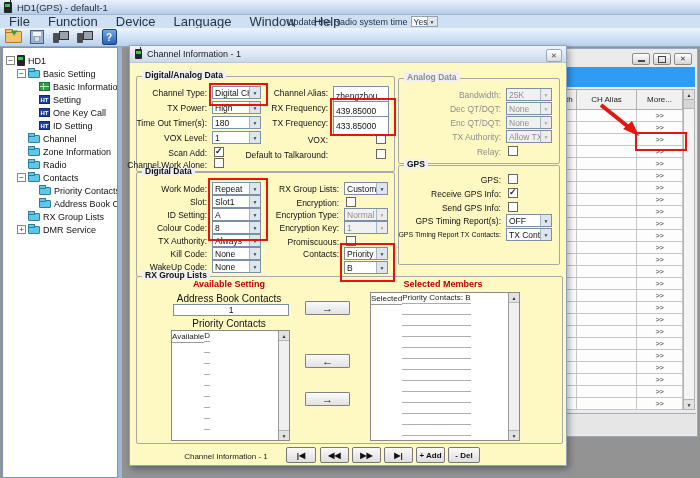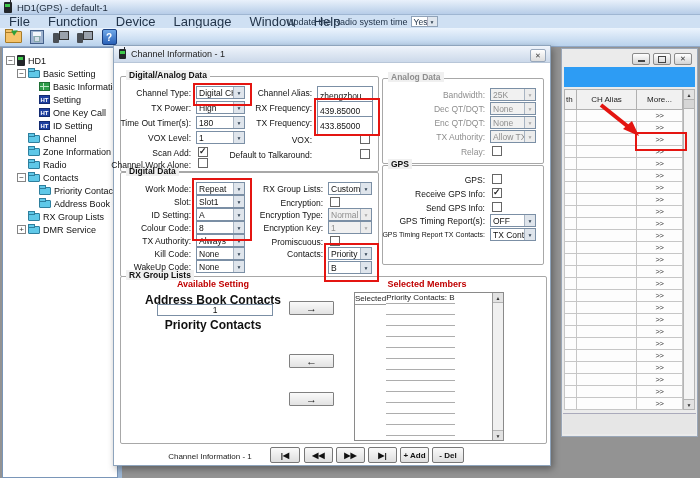--- a/index.html
+++ b/index.html
@@ -71,21 +71,21 @@
   .sarr-dn::after{content:"▼"}
   .sthumb{width:10px;height:8px;background:#d6d6d6;border-bottom:1px solid #b4b4b4;flex:none}
   .cstatus{position:absolute;left:1px;right:1px;top:364px;height:20px;background:#e6e6e6;border-top:1px solid #aab}
 
   
   .redbox{position:absolute;border:2px solid var(--anno,#e41511);background:transparent;pointer-events:none}
   .anno-stroke{stroke:var(--anno,#e41511)}
   .anno-fill{fill:var(--anno,#e41511)}
 
   
-  .dialog{position:absolute;left:113px;top:45px;width:438px;height:421px;background:#ffffff;border:1px solid #8ea4bc;box-shadow:2px 3px 7px rgba(0,0,0,.35);box-sizing:border-box;z-index:10}
+  .dialog{position:absolute;left:129px;top:45px;width:438px;height:421px;background:#fef9c3;border:1px solid #8ea4bc;box-shadow:2px 3px 7px rgba(0,0,0,.35);box-sizing:border-box;z-index:10}
   .dlg-title{position:absolute;left:0;top:0;right:0;height:17px;background:linear-gradient(#eff4fb,#ccd9ea);border-bottom:1px solid #b8c6d8;display:flex;align-items:center;gap:5px;padding-left:5px;box-sizing:border-box}
   .dlg-title .t{font-size:9px;color:#222}
   .dcls{position:absolute;right:4px;top:3px;width:14px;height:11px;background:linear-gradient(#fff,#dcdcdc);border:1px solid #98a8bc;border-radius:2px;display:flex;align-items:center;justify-content:center}
   .dcls::after{content:"✕";font-size:7px;color:#444}
   .gbox{position:absolute;border:1px solid #a8a8a8;border-radius:2px}
   .gtitle{position:absolute;font-size:8.5px;font-weight:bold;background:#f0f0f0;padding:0 3px;color:#111;white-space:nowrap}
   .gtitle.dis{color:#8e8e8e}
   .lbl{position:absolute;font-size:8.5px;color:#111;white-space:nowrap;text-align:right}
   .lbl.dis{color:#8e8e8e}
   .lbl.tiny{font-size:7px}
@@ -93,21 +93,21 @@
   .combo .cv{font-size:8.5px;padding-left:2px;white-space:nowrap;overflow:hidden;flex:1}
   .combo::after{content:"▼";width:10px;align-self:stretch;background:#dfe5ec;border-left:1px solid #a8b4c2;font-size:5px;color:#345;display:flex;align-items:center;justify-content:center;flex:none}
   .combo.dis{background:#f1f1f1}
   .combo.dis .cv{color:#8e8e8e}
   .combo.dis::after{color:#a8a8a8;background:#ececec}
   .inp{position:absolute;height:19px;background:#fff;border:1px solid #7b8fa5;box-sizing:border-box;font-size:8.5px;display:flex;align-items:center;padding-left:2px;white-space:nowrap}
   .inp.center{justify-content:center;padding-left:0}
   .chk{position:absolute;width:10px;height:10px;background:#fff;border:1px solid #666;box-sizing:border-box}
   .chk.on::after{content:"✓";position:absolute;left:0;top:-2px;font-size:9px;font-weight:bold;color:#222}
   .redtitle{position:absolute;font-size:9px;font-weight:bold;color:#c00000;text-align:center;white-space:nowrap}
-  .blacktitle{position:absolute;font-size:12px;font-weight:bold;color:#111;text-align:center;white-space:nowrap}
+  .blacktitle{position:absolute;font-size:10px;font-weight:normal;color:#111;text-align:center;white-space:nowrap}
   .listbox{position:absolute;background:#fff;border:1px solid #8a8a8a;box-sizing:border-box;display:flex}
   .lb-main{flex:1;display:flex;overflow:hidden}
   .lb-head{height:11px;border-bottom:1px solid #9a9a9a;font-size:8px;color:#222;text-align:center;line-height:11px;flex:none}
   .lb-row{height:10px;border-bottom:1px solid #adadad;font-size:8px;color:#222;text-align:center;line-height:10px;flex:none}
   .lbsb{width:10px;border-left:1px solid #9a9a9a;background:#f0f0f0;display:flex;flex-direction:column;align-items:center;flex:none}
   .lbsb .sarr{height:9px;background:#e2e2e2}
   .movebtn{position:absolute;width:45px;height:14px;background:linear-gradient(#fafafa,#e2e2e2);border:1px solid #808080;border-radius:1px;display:flex;align-items:center;justify-content:center;font-size:11px;font-weight:bold;color:#111;box-sizing:border-box}
   .navbtn{position:absolute;height:16px;background:linear-gradient(#fafafa,#dedede);border:1px solid #777;border-radius:2px;display:flex;align-items:center;justify-content:center;font-size:8px;font-weight:bold;color:#111;box-sizing:border-box;white-space:nowrap}
   .fcaption{position:absolute;font-size:8px;color:#222;text-align:center;white-space:nowrap}
 </style>
@@ -515,20 +515,40 @@
     <span class="combo" style="left:376px;top:182px;width:46px">
         <span class="cv">TX Contact</span>
       </span>
 
     <span class="redtitle" style="left:29px;top:233px;width:140px">Available Setting</span>
     <span class="redtitle" style="left:243px;top:233px;width:140px">Selected Members</span>
     <span class="blacktitle" style="left:29px;top:247px;width:140px">Address Book Contacts</span>
     <span class="inp center" style="left:43px;top:258px;width:116px;height:12px">1</span>
     <span class="blacktitle" style="left:29px;top:272px;width:140px">Priority Contacts</span>
 
+    <div class="listbox" style="left:41px;top:284px;width:119px;height:111px">
+      <div class="lb-main">
+        <div class="lb-head">Available</div>
+        <div>
+            <div class="lb-row">D</div>
+            <div class="lb-row"></div>
+            <div class="lb-row"></div>
+            <div class="lb-row"></div>
+            <div class="lb-row"></div>
+            <div class="lb-row"></div>
+            <div class="lb-row"></div>
+            <div class="lb-row"></div>
+            <div class="lb-row"></div>
+          </div>
+      </div>
+      <div class="lbsb">
+        <span class="sarr sarr-up"></span>
+        <span class="sarr bot sarr-dn" style="margin-top:auto"></span>
+      </div>
+    </div>
 
     <div class="listbox" style="left:240px;top:246px;width:150px;height:149px">
       <div class="lb-main">
         <div class="lb-head">Selected</div>
         <div>
             <div class="lb-row">Priority Contacts: B</div>
             <div class="lb-row"></div>
             <div class="lb-row"></div>
             <div class="lb-row"></div>
             <div class="lb-row"></div>

